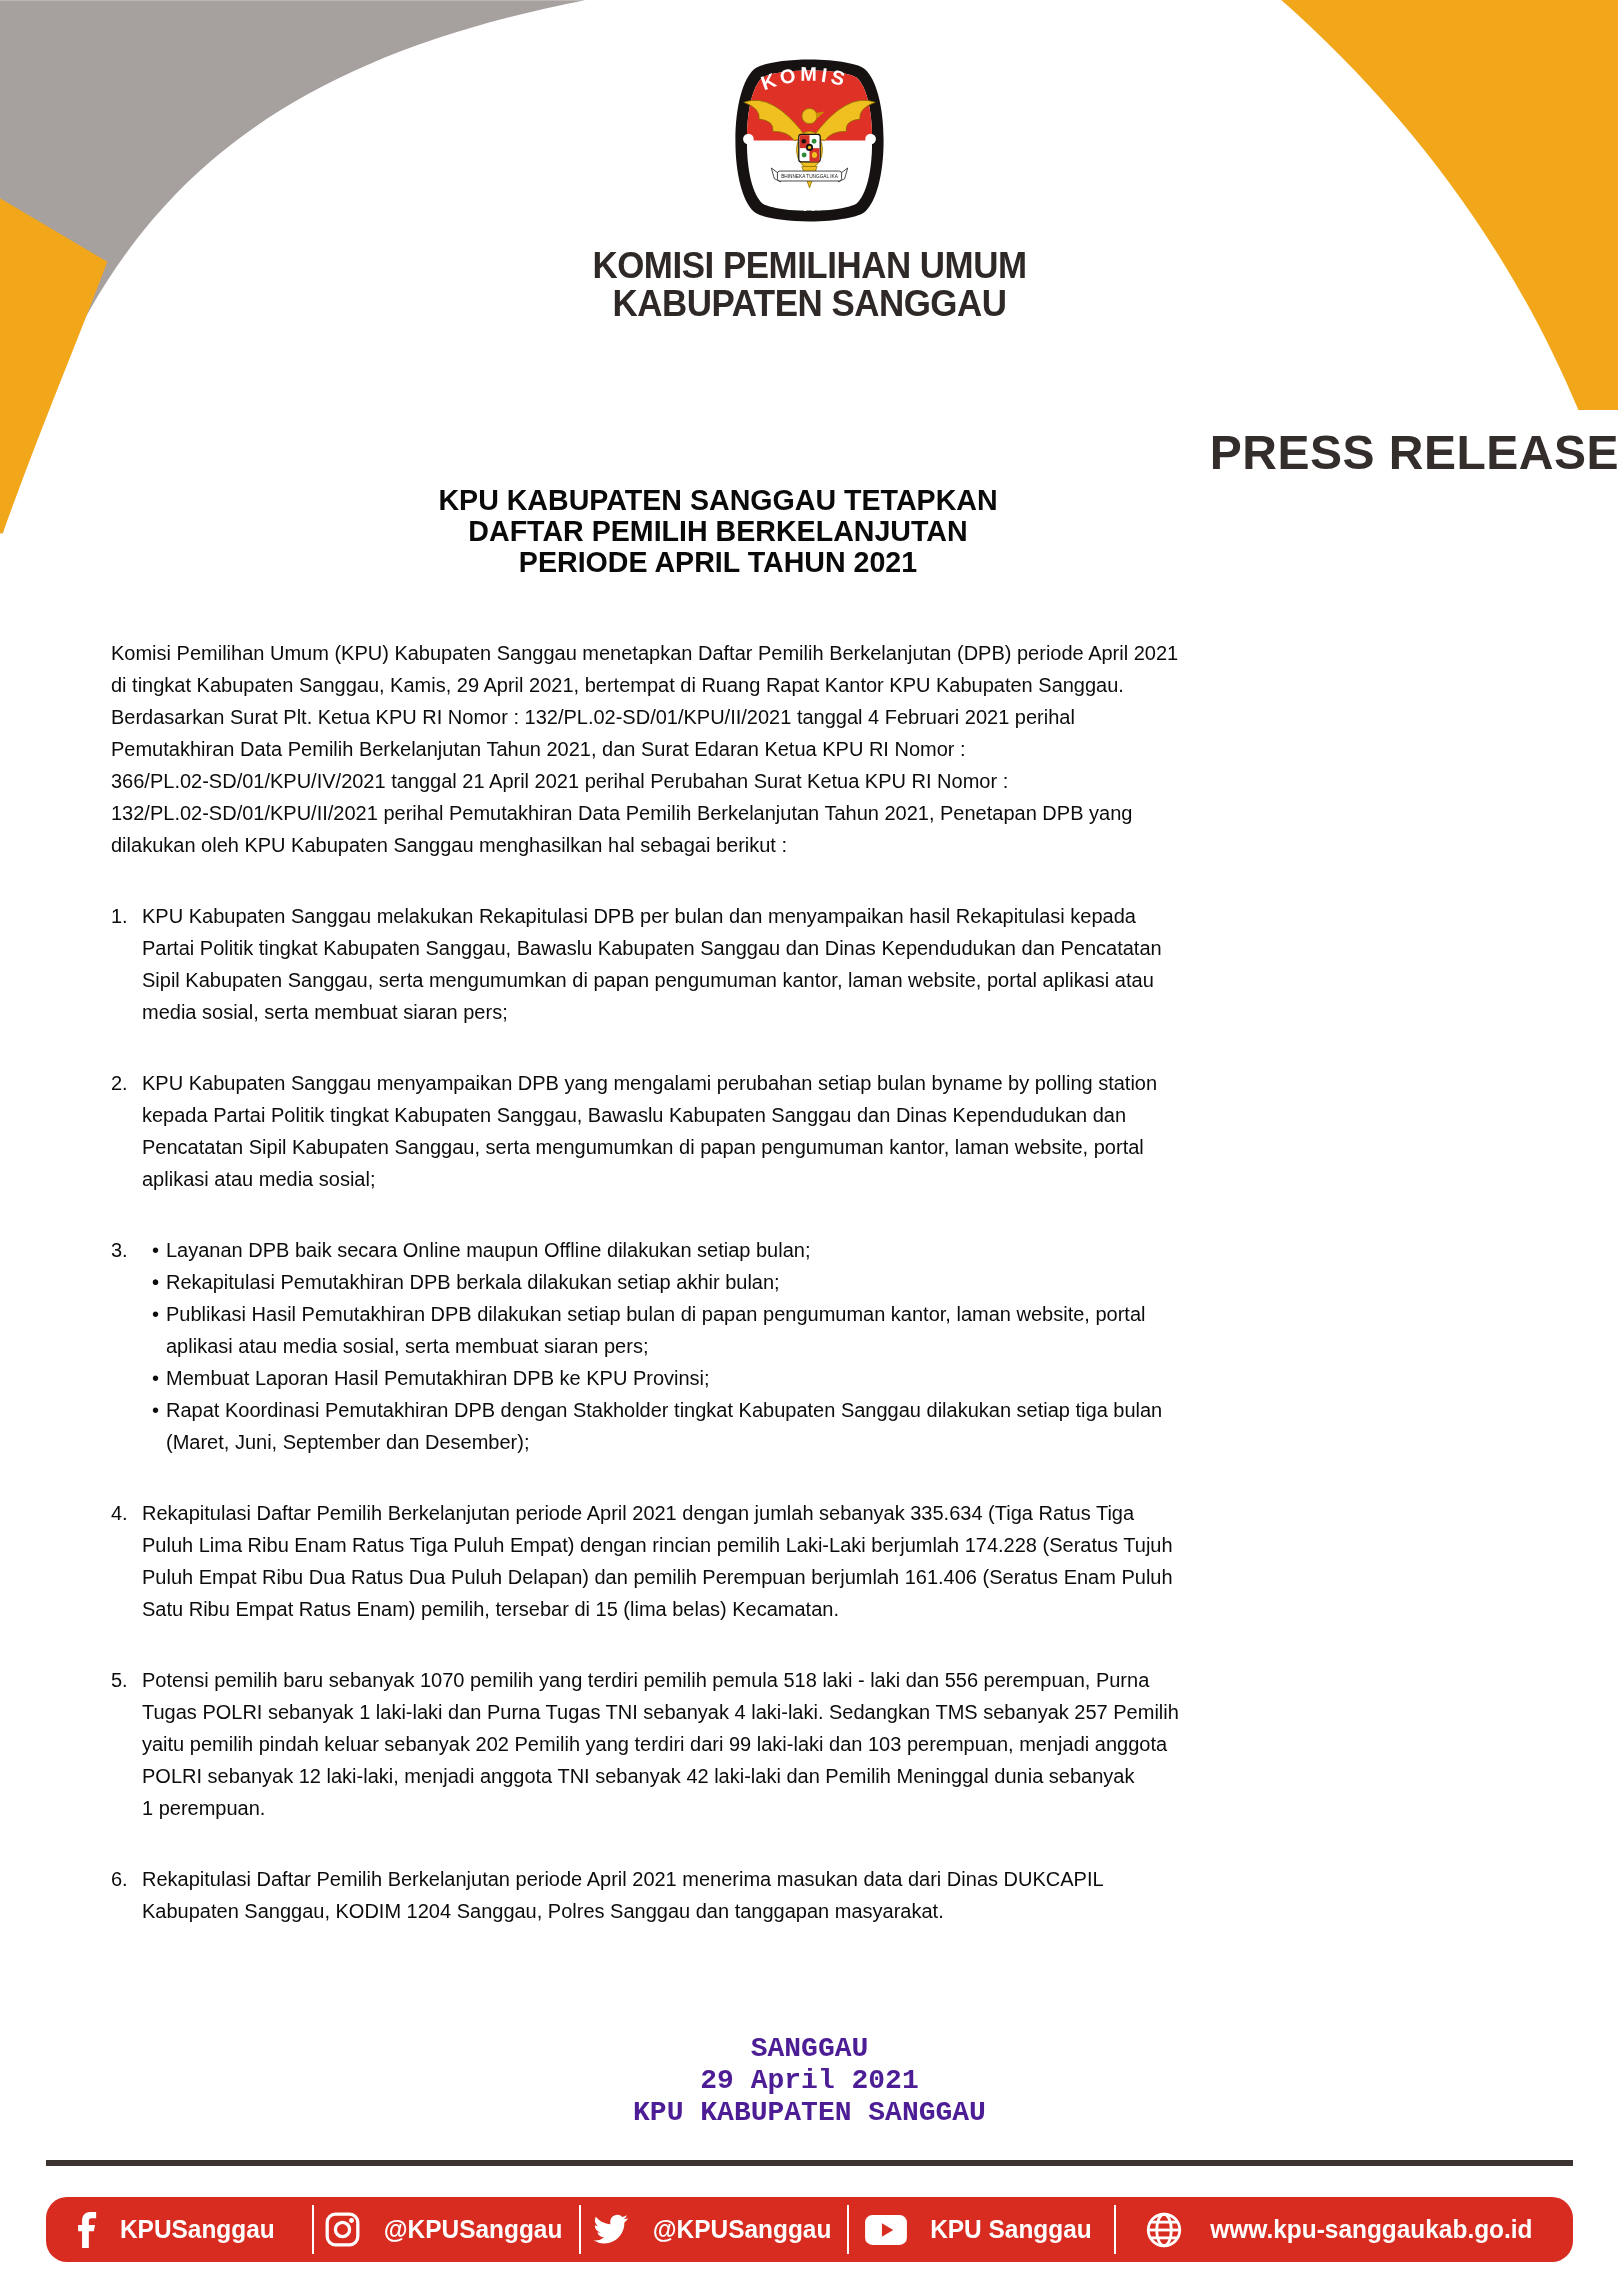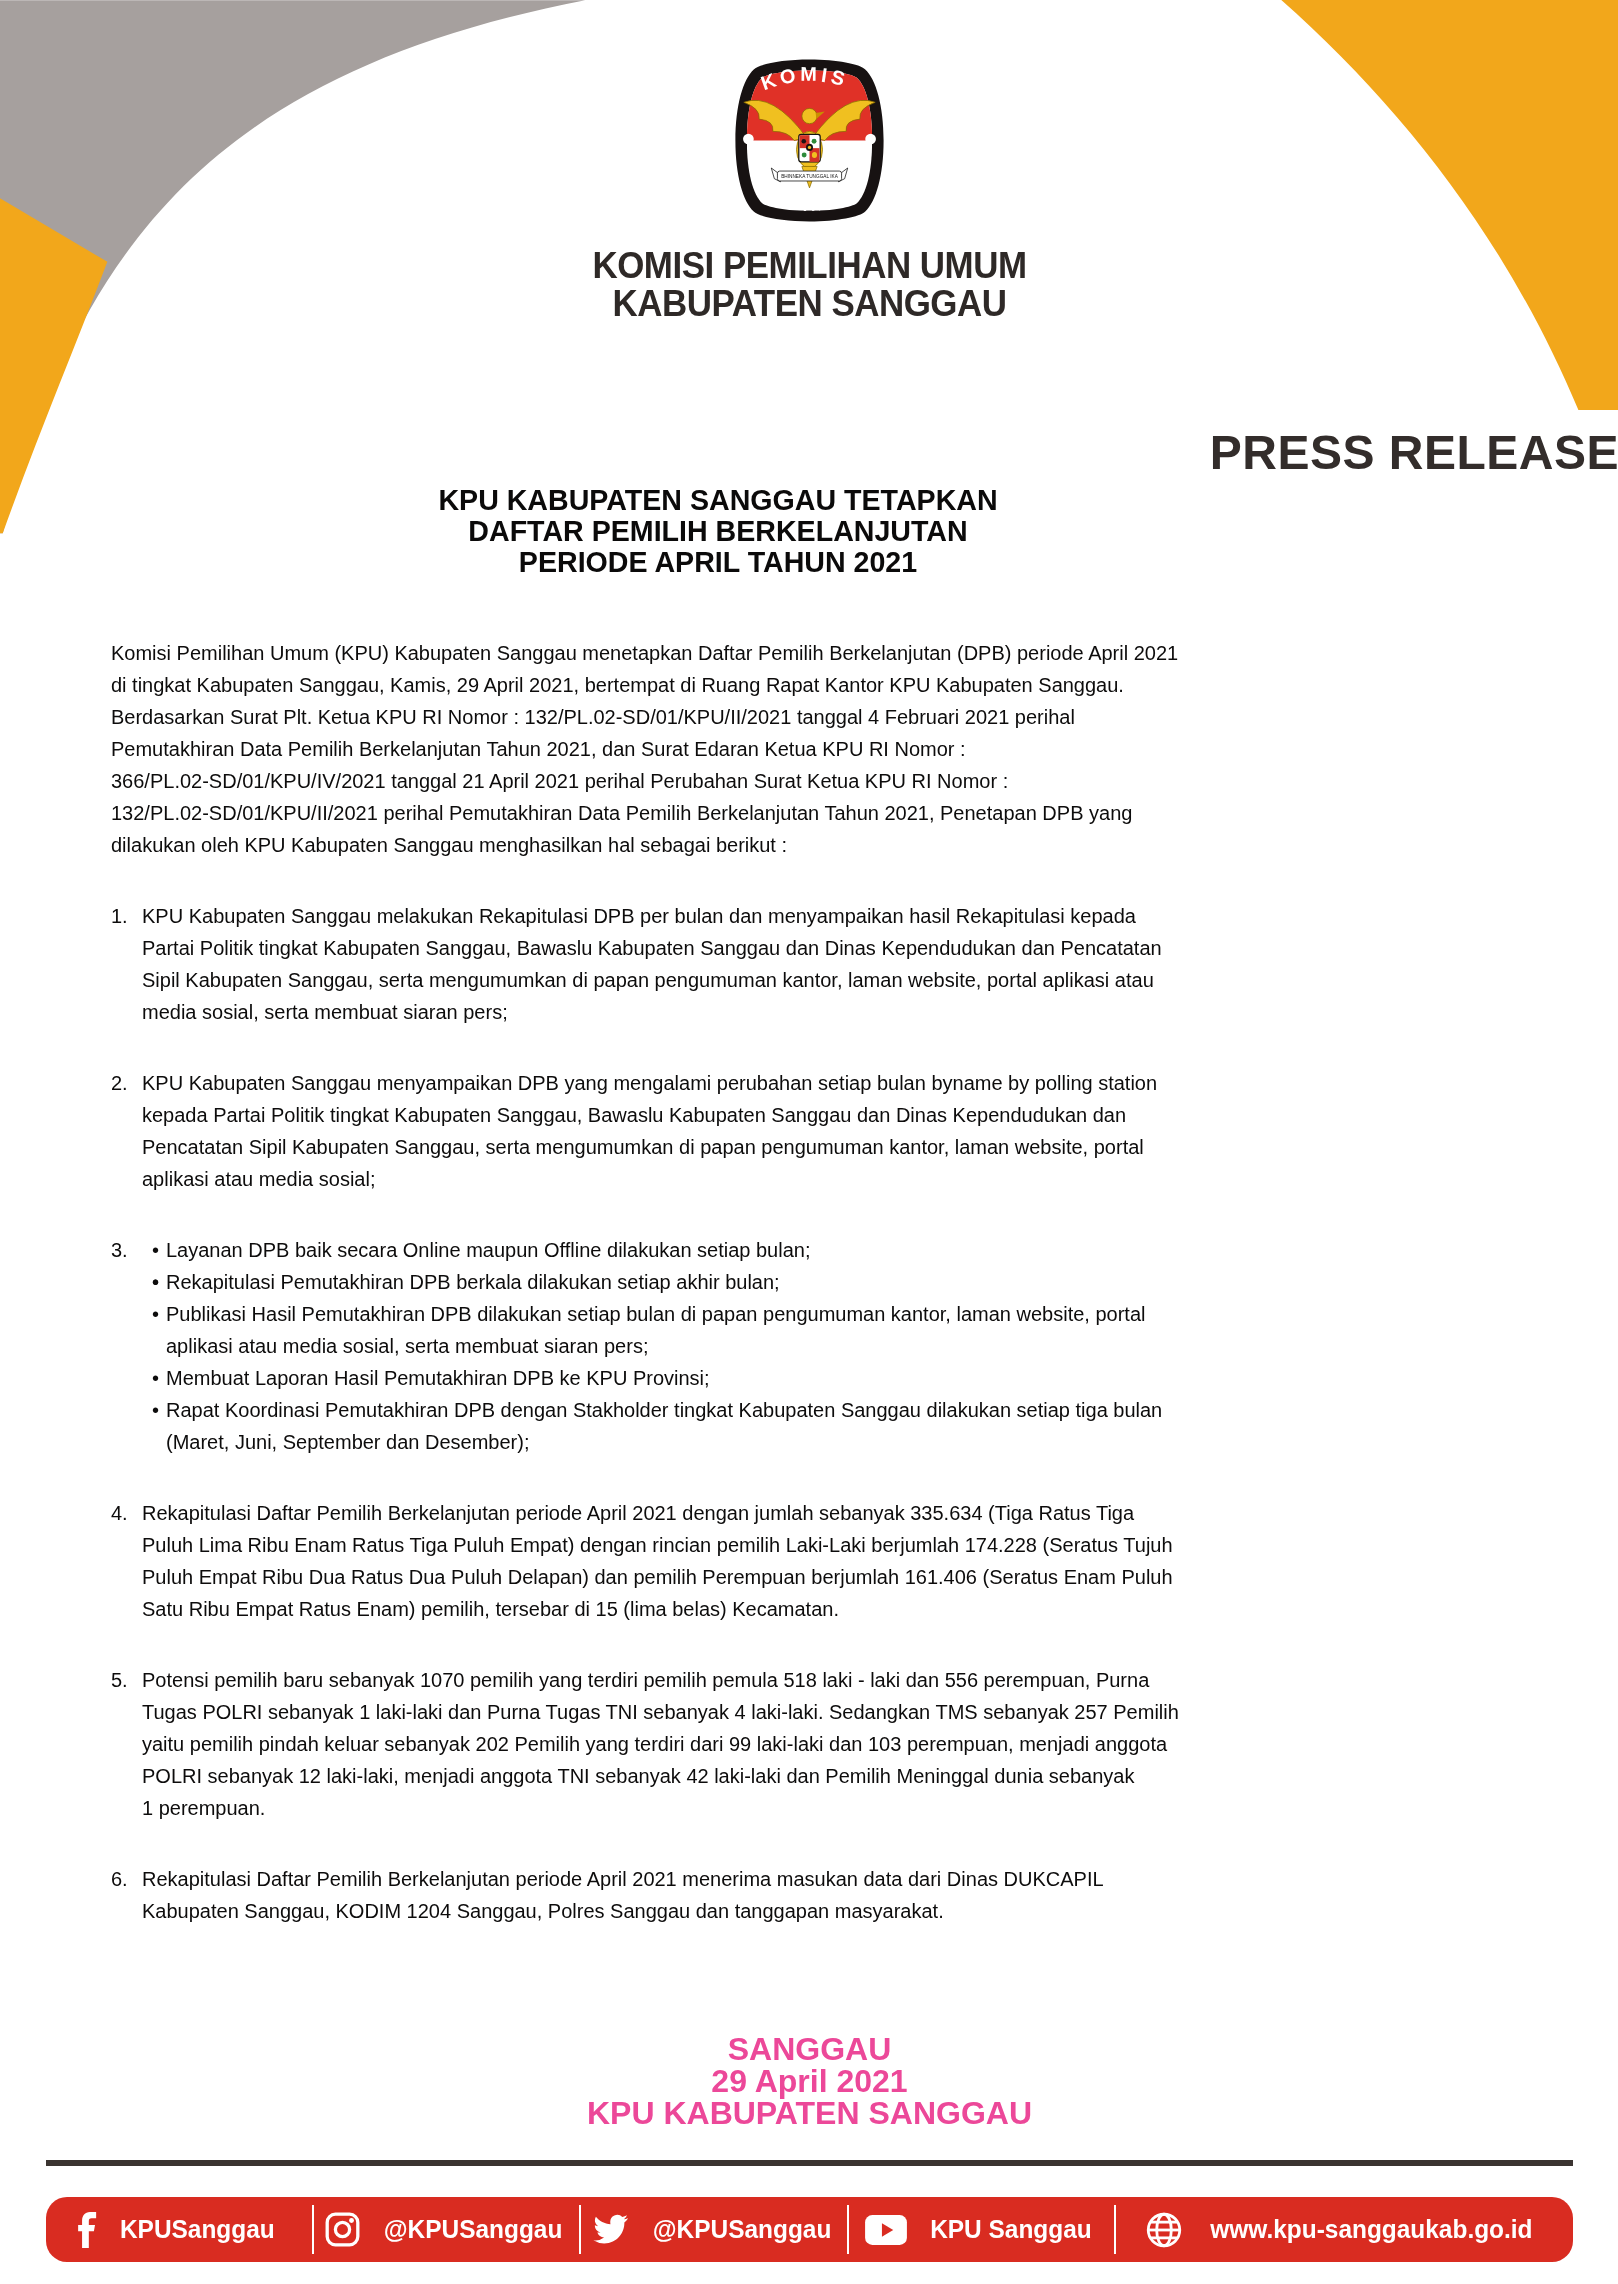--- a/index.html
+++ b/index.html
@@ -31,21 +31,21 @@
   .item:last-child{margin-bottom:0;}
   .item .num{position:absolute;left:0;top:0;}
   .item .itext{white-space:pre-line;}
   .blist{margin:0;padding:0;list-style:none;}
   .blist li{position:relative;padding-left:24px;margin:0;}
   .blist .dot{position:absolute;left:10px;top:0;}
   .blist .btext{white-space:pre-line;margin-top:40px;}
 
   
   .signature{position:absolute;left:0;top:2033px;width:1619px;text-align:center;
-    font-weight:bold;font-size:32px;line-height:32px;color:#ec4899;white-space:pre-line;}
+    font-weight:bold;font-size:28px;line-height:32px;color:#4c1d95;white-space:pre-line;font-family:Liberation Mono, monospace;}
 
   
   .foot-line{position:absolute;left:46px;top:2160px;width:1527px;height:6px;background:#3b3431;}
   .foot-bar{position:absolute;left:46px;top:2197px;width:1527px;height:65px;background:#d92c21;
     border-radius:21px;display:flex;align-items:stretch;}
   .fcell{display:flex;align-items:center;justify-content:center;gap:18px;flex:1 1 0;}
   .fcell.wide{flex:1.72 1 0;}
   .fdiv{width:1.8px;background:#ffffff;margin:8.3px 0;}
   .flabel{color:#ffffff;font-weight:bold;font-size:26px;letter-spacing:0;transform:scaleX(.94);
     white-space:nowrap;}

